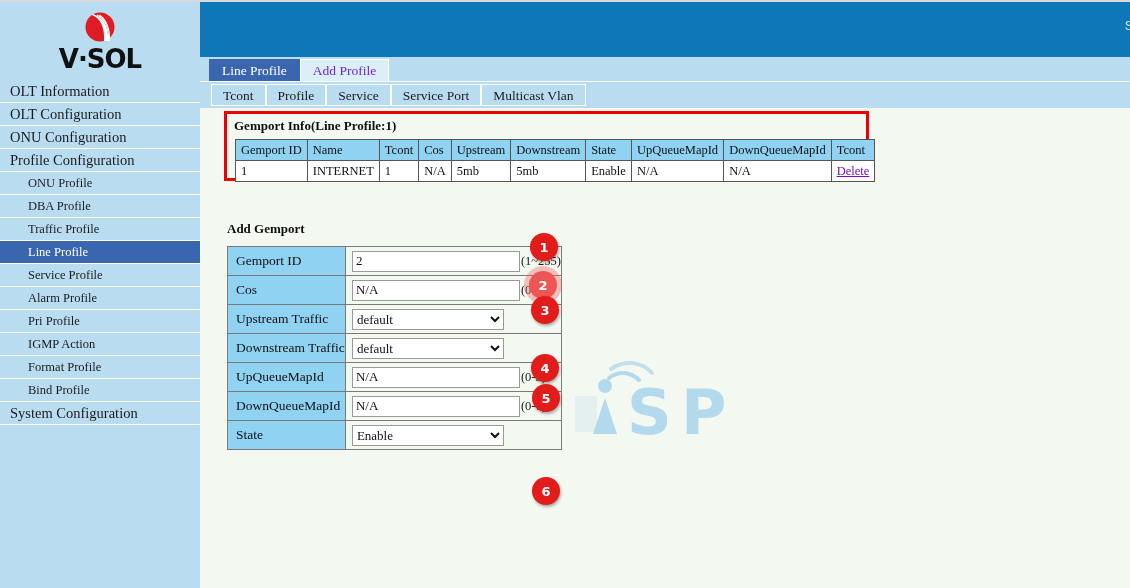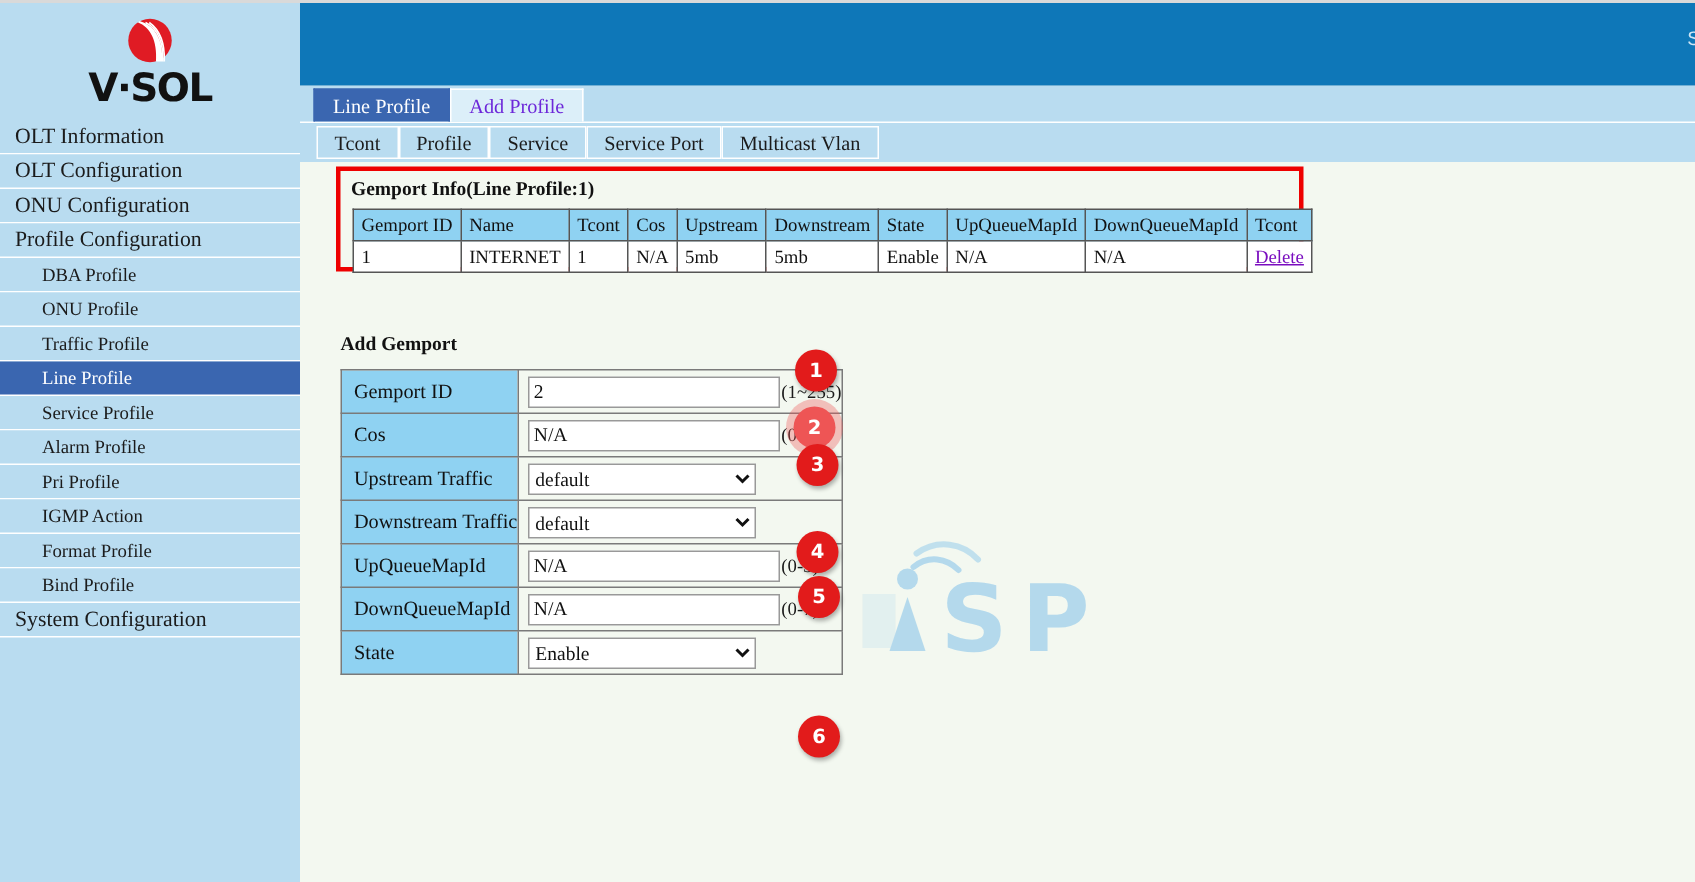--- a/index.html
+++ b/index.html
@@ -320,22 +320,22 @@
           <path d="M18.5 4 C 25.5 9, 29 17, 28.5 30" stroke="#ffffff" stroke-width="1.1" fill="none"></path>
         </svg>
       </div>
       <div class="logo-wordmark">V·SOL</div>
     </div>
     <div id="nav-list">
         <div class="nav-item"><span>OLT Information</span></div>
         <div class="nav-item"><span>OLT Configuration</span></div>
         <div class="nav-item"><span>ONU Configuration</span></div>
         <div class="nav-item"><span>Profile Configuration</span></div>
+        <div class="nav-item sub"><span>ONU Profile</span></div>
         <div class="nav-item sub"><span>DBA Profile</span></div>
-        <div class="nav-item sub"><span>ONU Profile</span></div>
         <div class="nav-item sub"><span>Traffic Profile</span></div>
         <div class="nav-item sub selected"><span>Line Profile</span></div>
         <div class="nav-item sub"><span>Service Profile</span></div>
         <div class="nav-item sub"><span>Alarm Profile</span></div>
         <div class="nav-item sub"><span>Pri Profile</span></div>
         <div class="nav-item sub"><span>IGMP Action</span></div>
         <div class="nav-item sub"><span>Format Profile</span></div>
         <div class="nav-item sub"><span>Bind Profile</span></div>
         <div class="nav-item"><span>System Configuration</span></div>
       </div>

